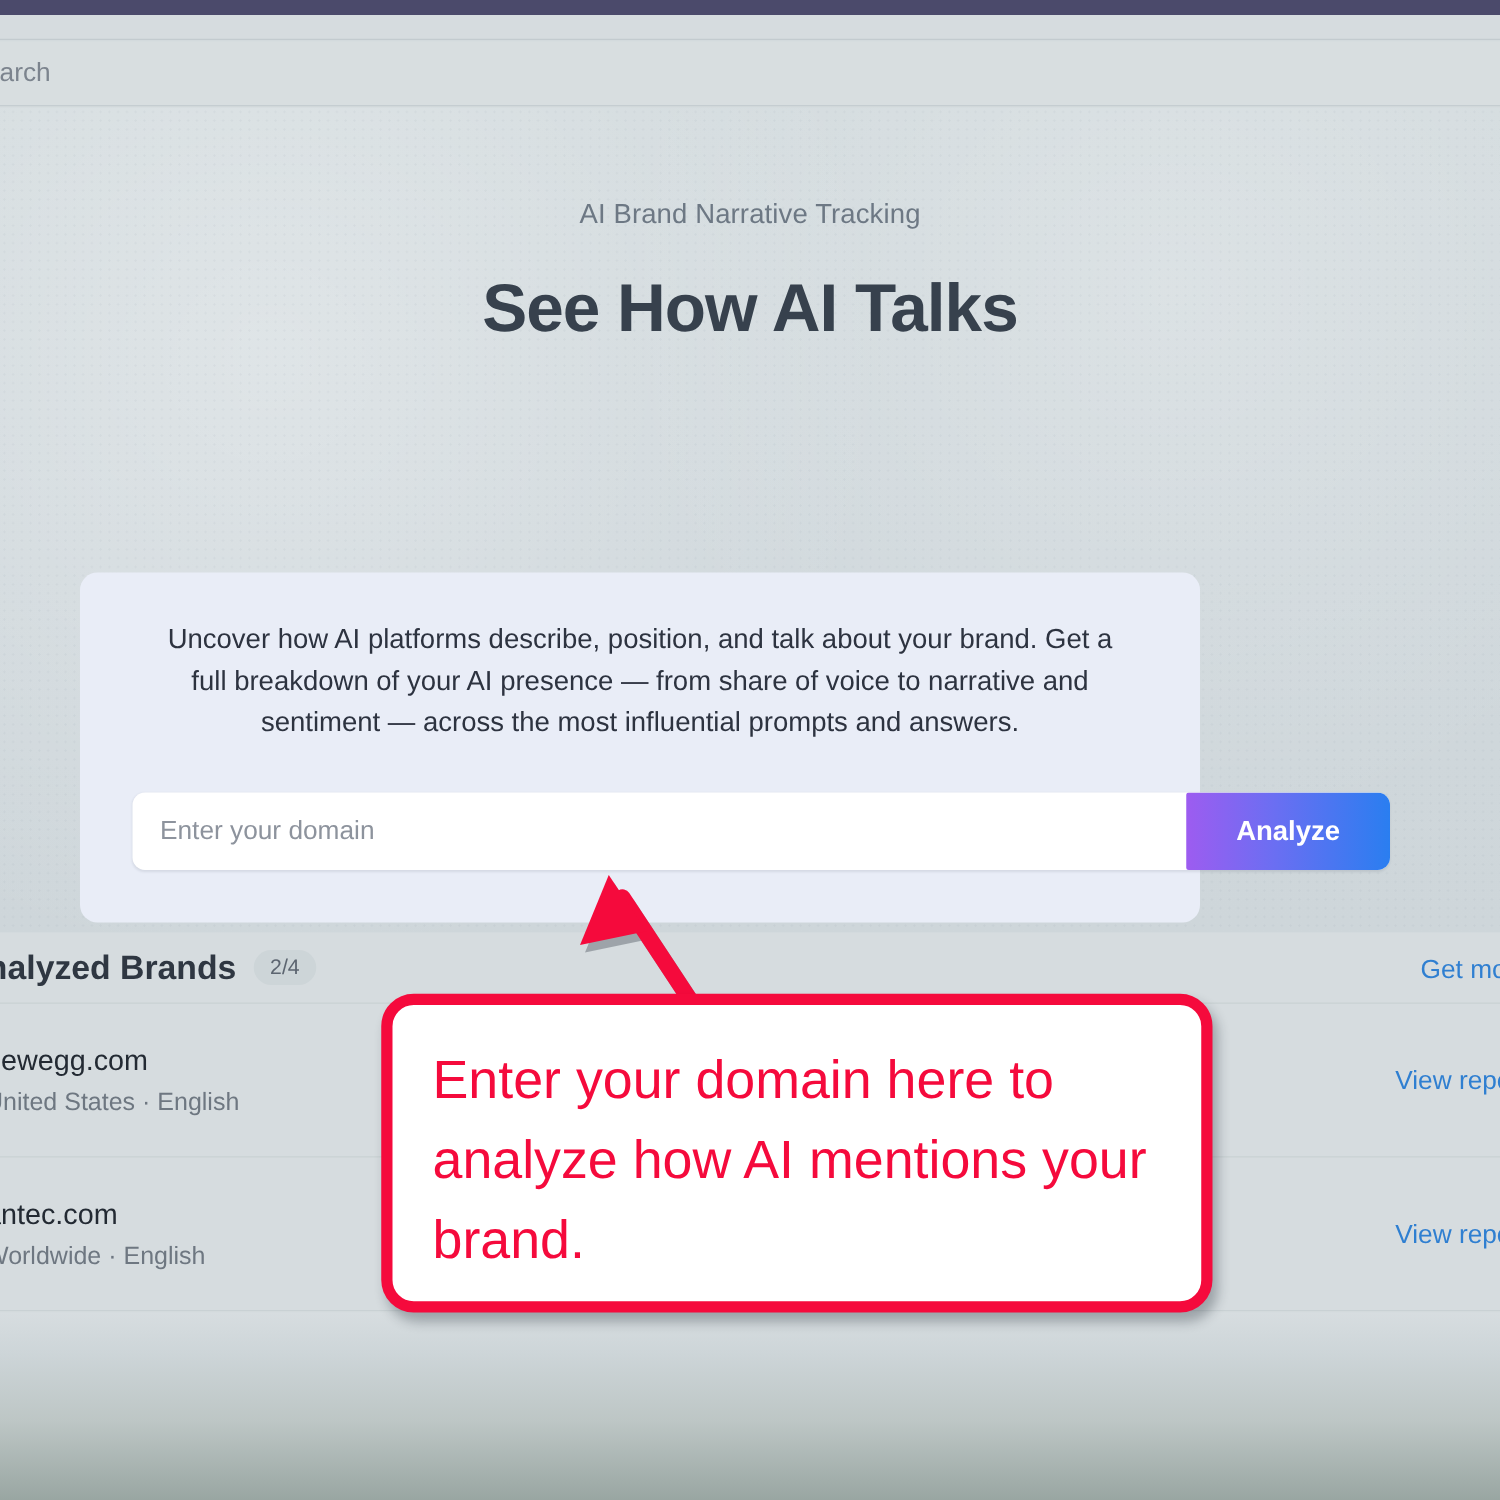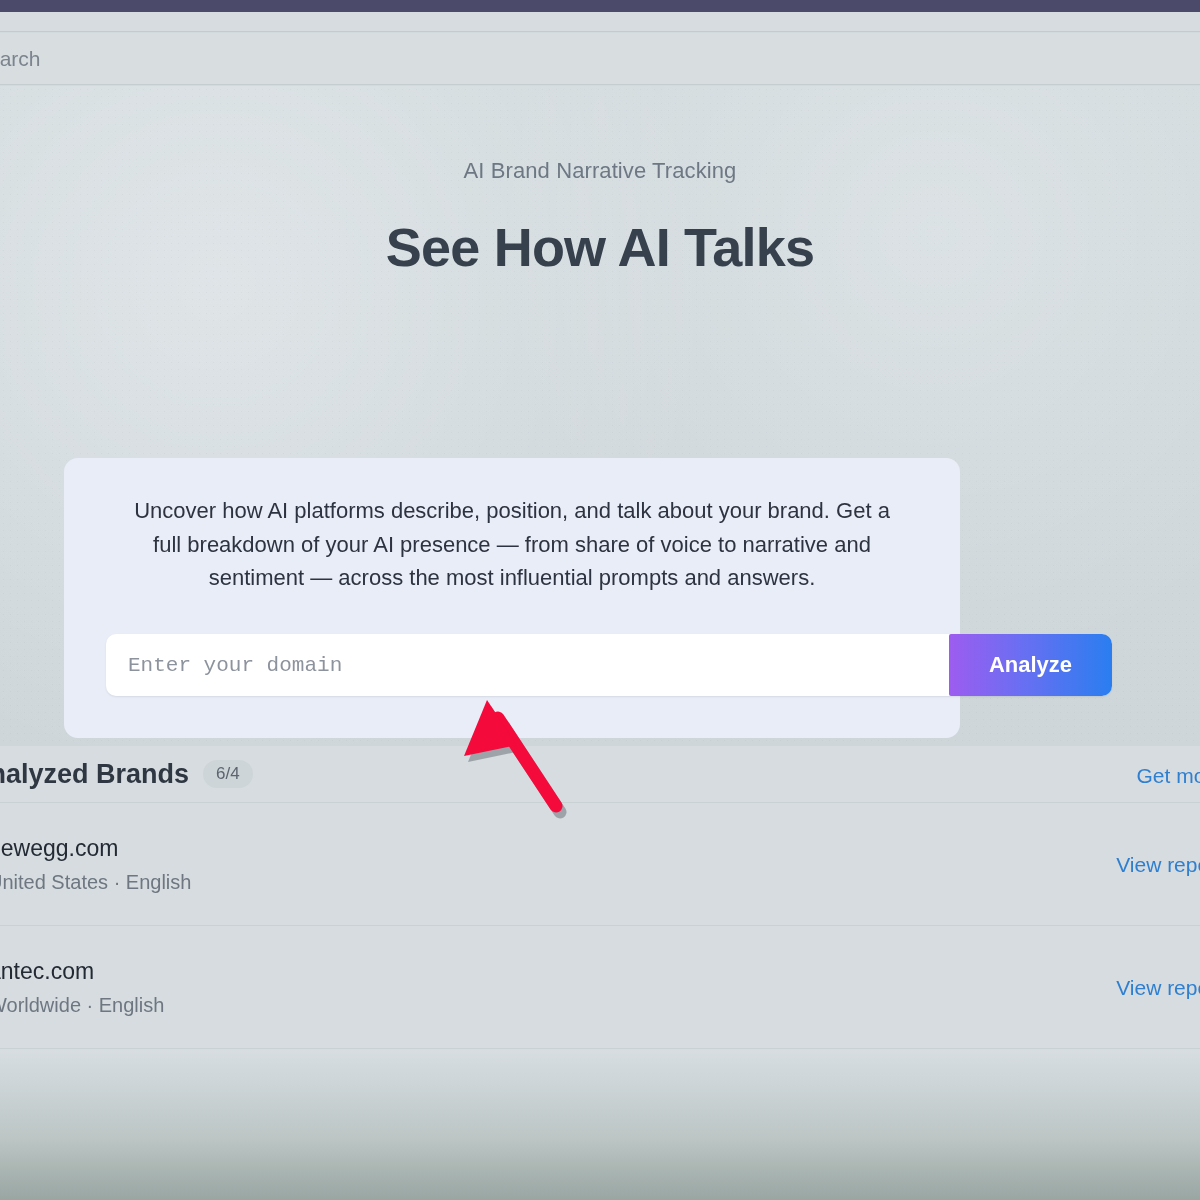--- a/index.html
+++ b/index.html
@@ -70,21 +70,21 @@
     font-size:22px; line-height:33.5px; color:#2d3340; text-align:center;
   }
   .cta-form {
     position:absolute; left:42px; top:176px; width:1006px; height:62px;
     background:#ffffff; border-radius:10px;
     display:flex; align-items:center; overflow:hidden;
     box-shadow:0 1px 2px rgba(40,50,70,.10);
   }
   .domain-input {
     flex:1; height:100%; border:0; outline:none; background:transparent;
-    font-family:Liberation Mono, monospace;
+    font-family:Liberation Sans, sans-serif;
     font-size:21px; color:#2d3340; padding:3px 22px;
   }
   .domain-input::placeholder { color:#8d939d; }
   .analyze-btn {
     width:163px; height:62px; border:0; cursor:pointer;
     background:linear-gradient(90deg,#9d5cf0 0%, #6c6ef2 42%, #2a7ef0 100%);
     color:#fff; font-family:"Liberation Sans", sans-serif;
     font-size:22px; font-weight:bold;
     border-radius:2px;
   }
@@ -168,21 +168,21 @@
     <div class="cta-desc">Uncover how AI platforms describe, position, and talk about your brand. Get a full breakdown of your AI presence — from share of voice to narrative and sentiment — across the most influential prompts and answers.</div>
     <div class="cta-form">
       <input class="domain-input" type="text" placeholder="Enter your domain" style="">
       <button class="analyze-btn">Analyze</button>
     </div>
   </div>
 
   <div class="brands">
     <div class="brands-head">
       <span class="brands-title">Analyzed Brands</span>
-      <span class="count-badge">6/4</span>
+      <span class="count-badge">2/4</span>
       <span class="get-more">Get more</span>
     </div>
 
     <div class="brand-row">
       <div class="brand-info">
         <div class="brand-domain">newegg.com</div>
         <div class="brand-meta">United States · English</div>
       </div>
       <span class="view-report">View report</span>
     </div>
@@ -200,14 +200,17 @@
 
   <svg class="anno-arrow" viewBox="0 0 1200 1200">
     <g transform="translate(4,6)" opacity="0.30">
       <path d="M556 806 L498 718" stroke="#1b2430" stroke-width="13" stroke-linecap="round" fill="none"></path>
       <path d="M487 700 L517 745 L464 756 Z" fill="#1b2430"></path>
     </g>
     <path d="M556 806 L498 718" stroke="#f50a3c" stroke-width="13" stroke-linecap="round" fill="none"></path>
     <path d="M487 700 L517 745 L464 756 Z" fill="#f50a3c"></path>
   </svg>
 
+  <div class="callout">
+    <div class="callout-text">Enter your domain here to analyze how AI mentions your brand.</div>
+  </div>
 
 </div>
 
 </body></html>

